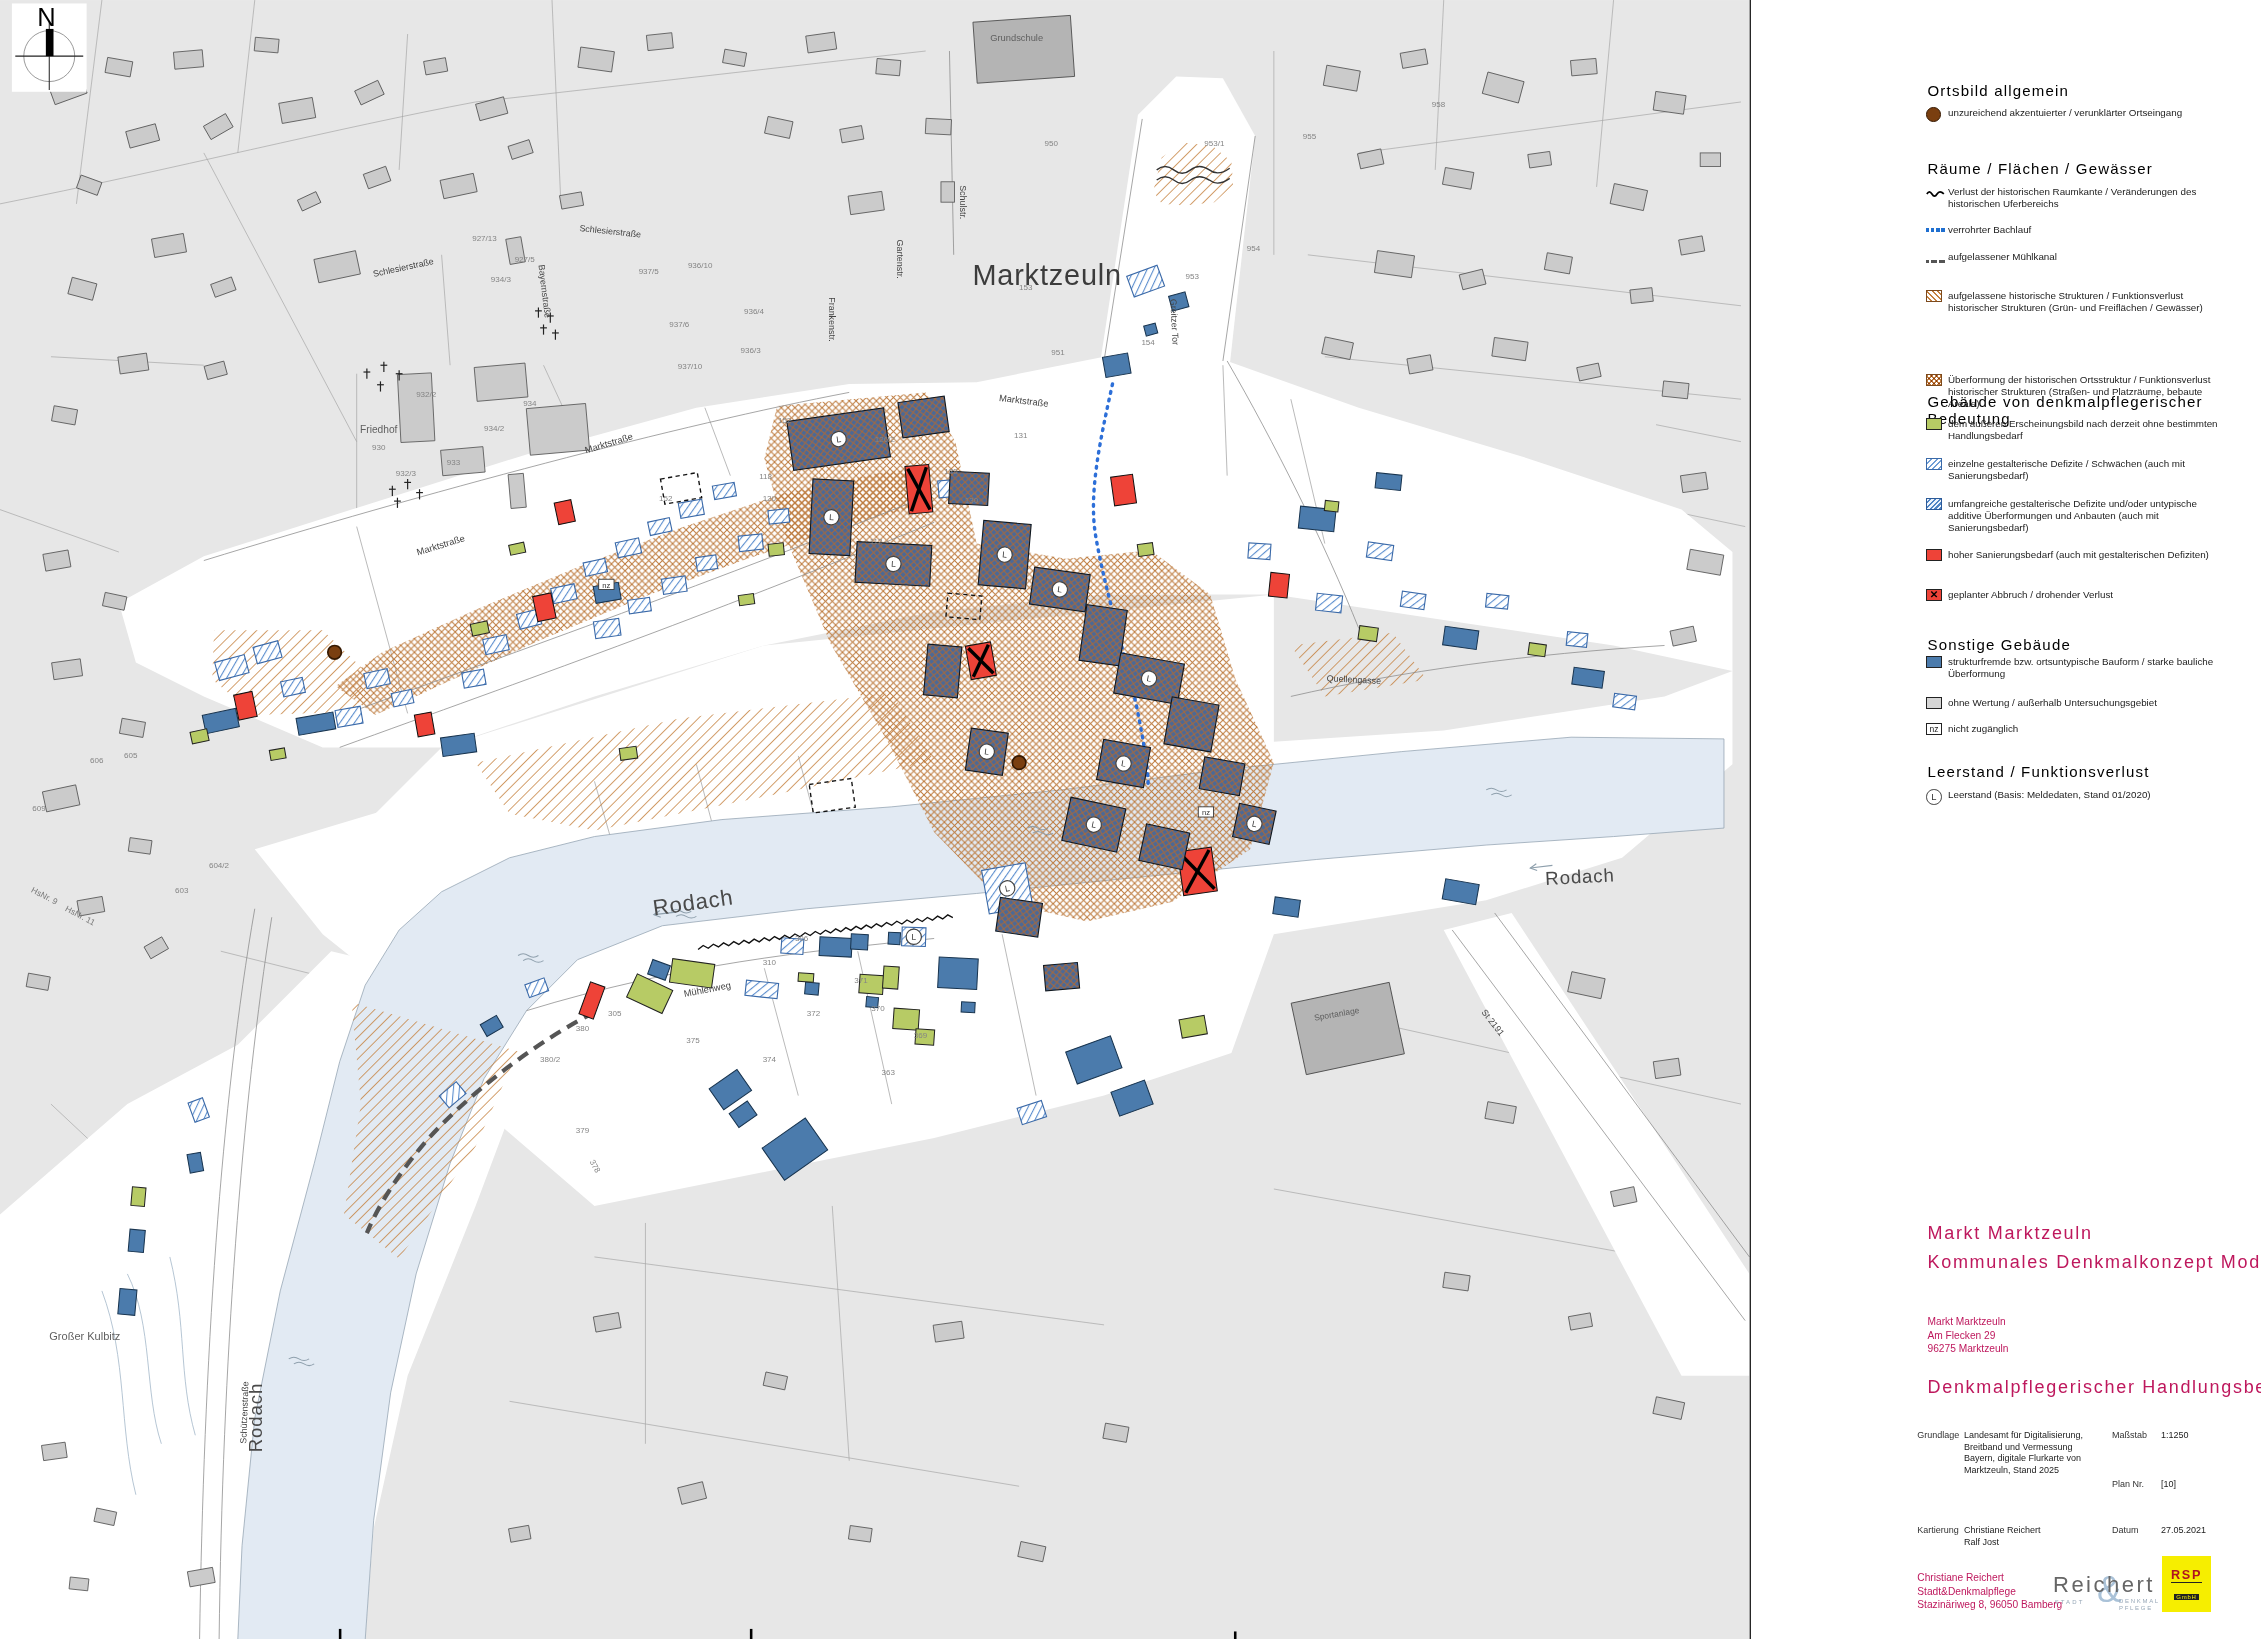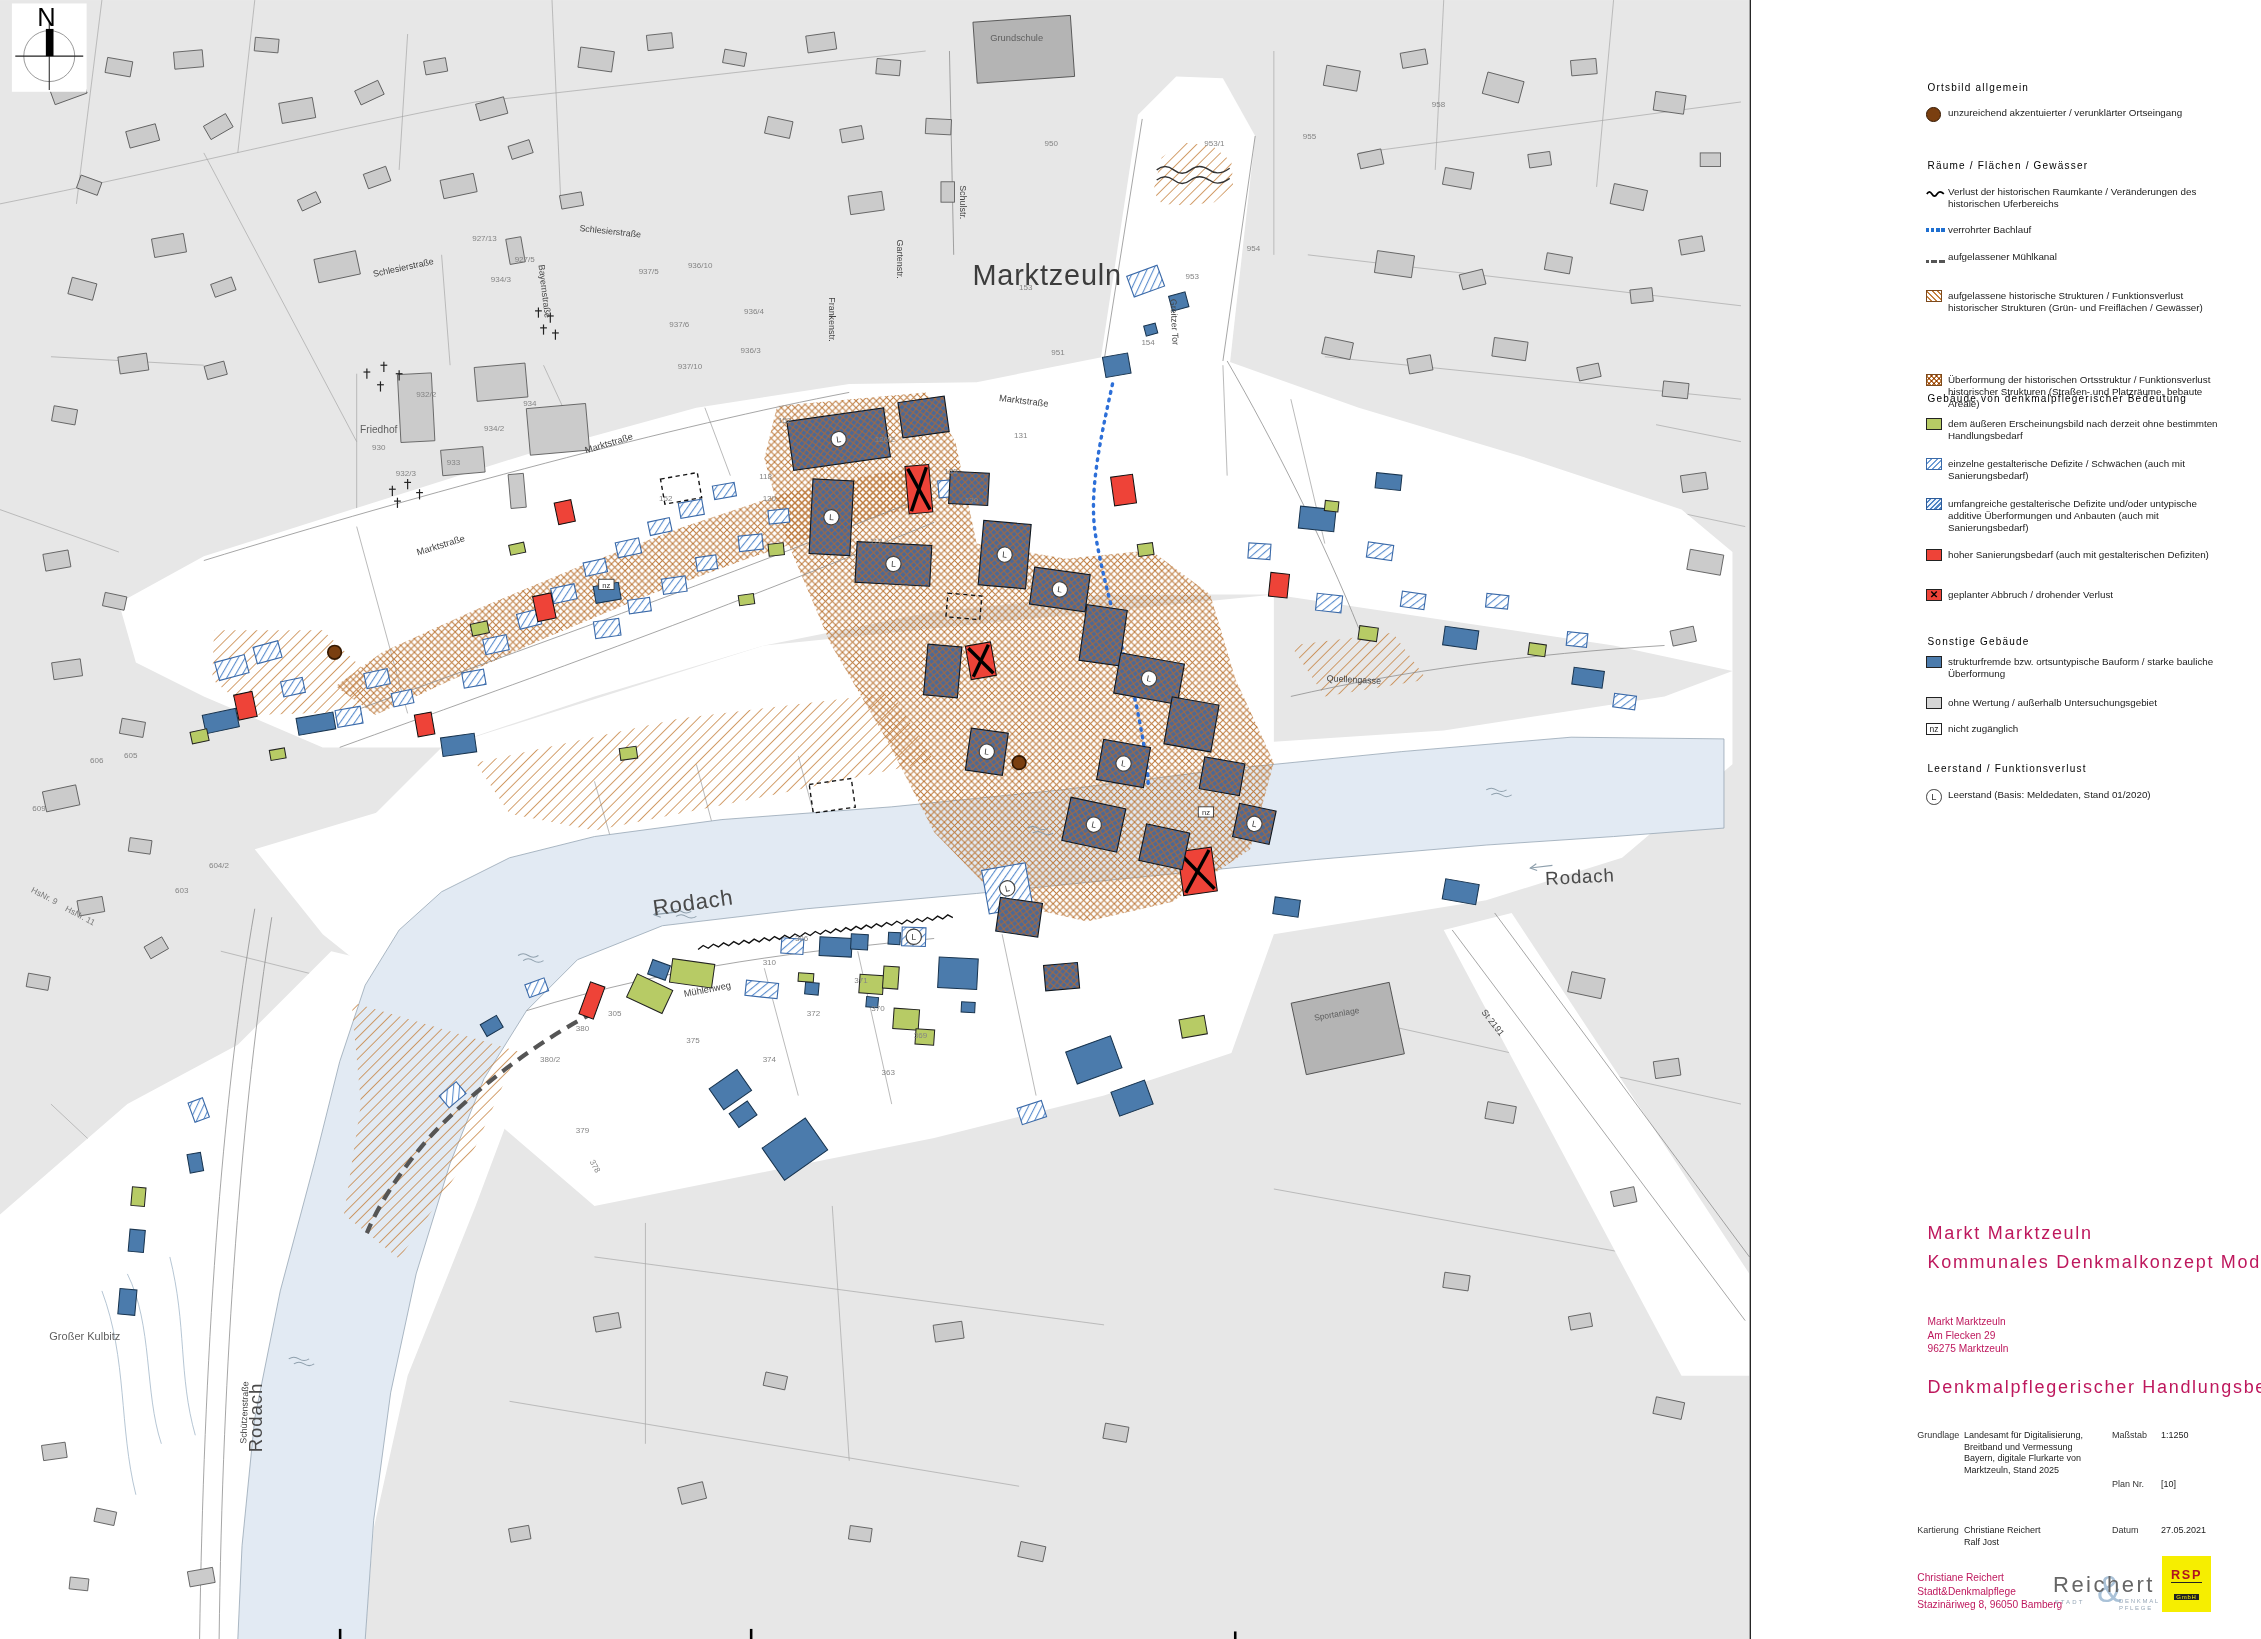--- a/index.html
+++ b/index.html
@@ -2,21 +2,21 @@
 <html style="font-size:13.6px"><head>
 <meta charset="utf-8">
 <style>
   html,body{margin:0;padding:0;background:#fff;}
   .page{position:relative;width:2261px;height:1640px;background:#ffffff;overflow:hidden;
         font-family:"Liberation Sans", sans-serif;}
   
   .side-band{position:absolute;left:1764px;top:0;width:138px;height:1640px;background:#d9d9d9;}
   .side-label{position:absolute;left:12.7px;font-size:11px;letter-spacing:0.4px;color:#3a3a3a;}
   .panel{position:absolute;left:1902px;top:0;width:359px;height:1640px;background:#ffffff;}
-  .lhead{position:absolute;left:25.5px;font-size:10px;letter-spacing:1.2px;color:#000;}
+  .lhead{position:absolute;left:25.5px;font-size:15px;letter-spacing:1.2px;color:#000;}
   .lrow{position:absolute;left:24px;display:flex;align-items:flex-start;}
   .lrow .ic{flex:0 0 22px;margin-top:0;}
   .lrow .tx{width:280px;font-size:9.8px;line-height:12px;color:#222;}
   
   .sw{width:16px;height:12px;border:1.2px solid #222;box-sizing:border-box;}
   .sw-green{background:#b7cb65;}
   .sw-red{background:#ee4338;}
   .sw-redx{background:#ee4338;position:relative;color:#000;font-weight:bold;font-size:10.2px;
            display:flex;align-items:center;justify-content:center;line-height:8.5px;}
   .sw-blue{background:#4b7bac;}

